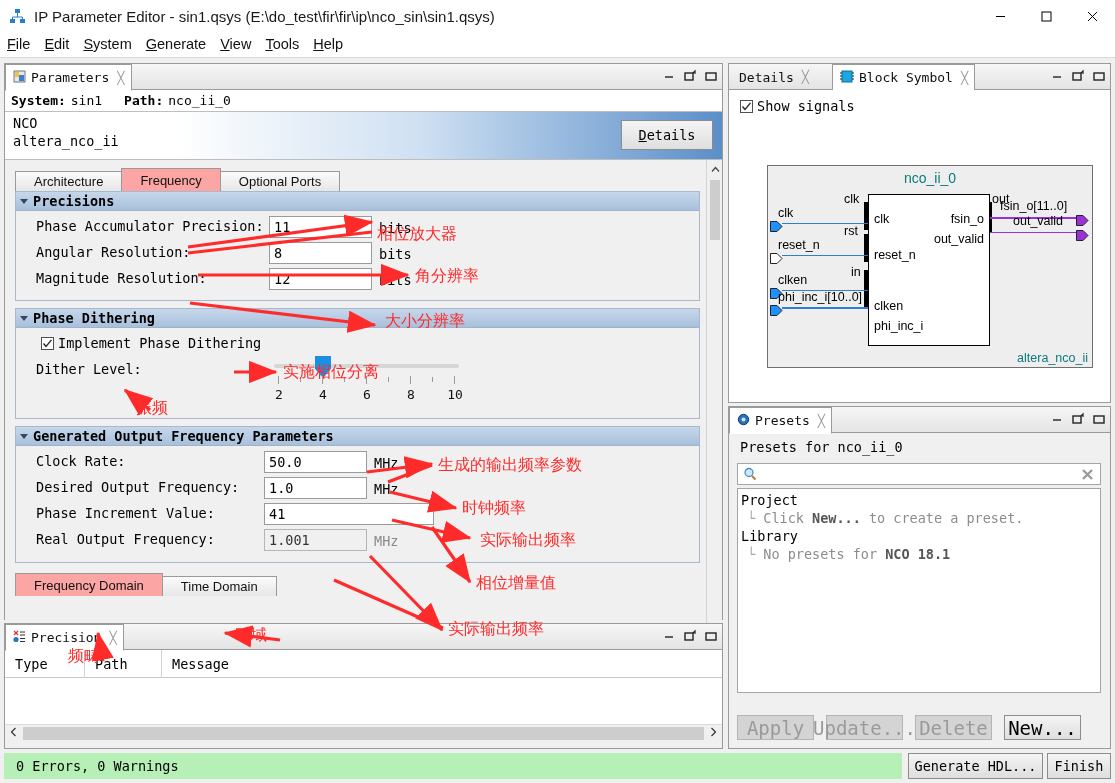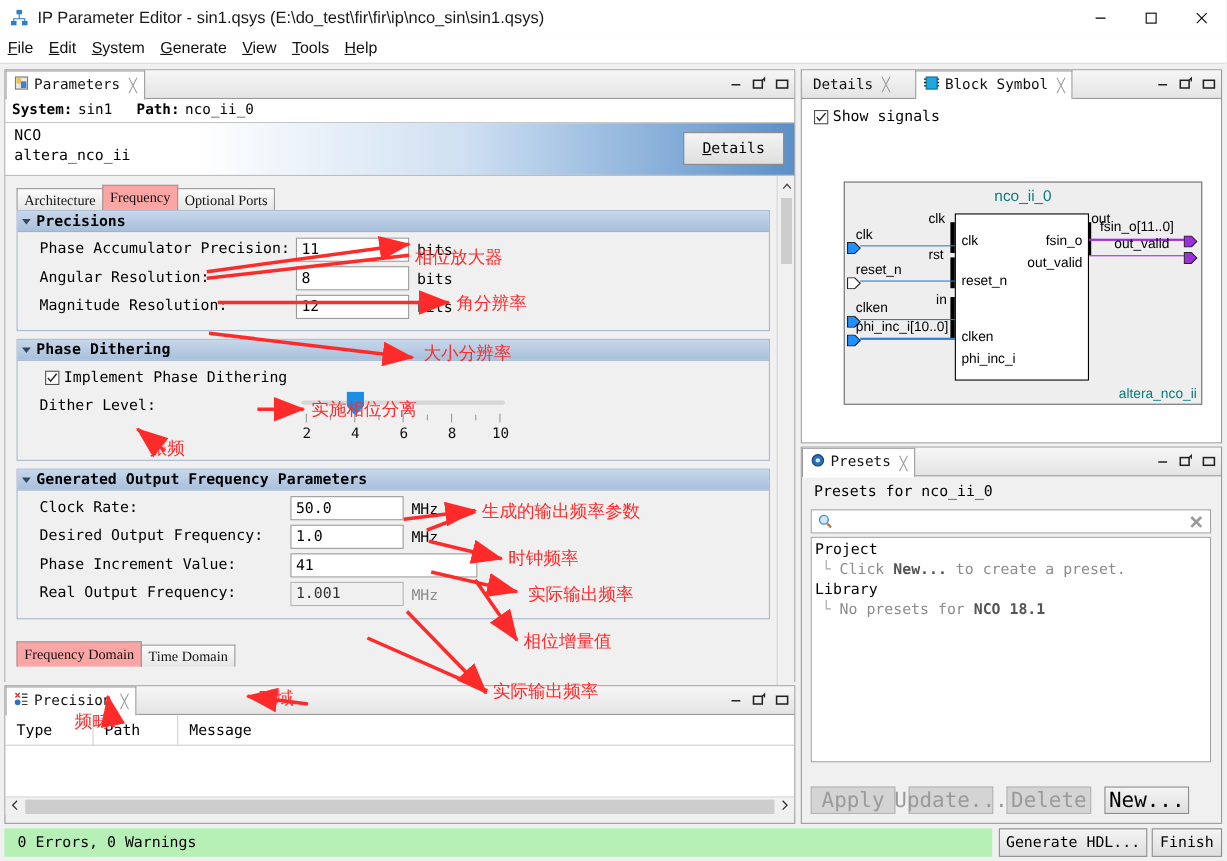--- a/index.html
+++ b/index.html
@@ -143,24 +143,24 @@
   .vscroll .thumb {
     position: absolute; left: 3px; top: 20px; width: 10px; height: 60px;
     background: #cdcdcd;
   }
 
   .tabrow {
     position: absolute; left: 10px; top: 9px; height: 22px;
     display: flex; align-items: flex-end;
   }
   .ftab {
-    height: 20px; padding: 0 6px;
+    height: 20px; padding: 0 18px;
     border: 1px solid #9a9a9a; border-bottom: none;
     background: linear-gradient(to bottom,#fbfbfb,#e6e6e6);
-    font-family: Liberation Serif, serif;
+    font-family: Liberation Sans, sans-serif;
     font-size: 13px; color: #111;
     display:flex; align-items:center;
     margin-right: -1px;
   }
   .ftab.active { background: #fca5a5; height: 23px; }
 
   .groupbox {
     position: absolute; left: 10px; width: 685px;
     border: 1px solid #a9b8cc;
     background: #f0f0f0;
@@ -549,21 +549,21 @@
         <div class="gunit" style="left:358px; top:54px;">MHz</div>
 
         <div class="grow" style="left:20px; top:78px;">Phase Increment Value:</div>
         <div class="gfield" style="left:248px; top:76px; width:170px;">41</div>
 
         <div class="grow" style="left:20px; top:104px;">Real Output Frequency:</div>
         <div class="gfield readonly" style="left:248px; top:102px; width:103px;">1.001</div>
         <div class="gunit dim" style="left:358px; top:106px;">MHz</div>
       </div>
 
-      <div class="domain-tabrow" style="top:424px;">
+      <div class="domain-tabrow" style="top:414px;">
         <div class="ftab active">
             <span>Frequency Domain</span>
           </div>
         <div class="ftab">
             <span>Time Domain</span>
           </div>
       </div>
 
       <div class="vscroll">
         <div class="arrow up">

